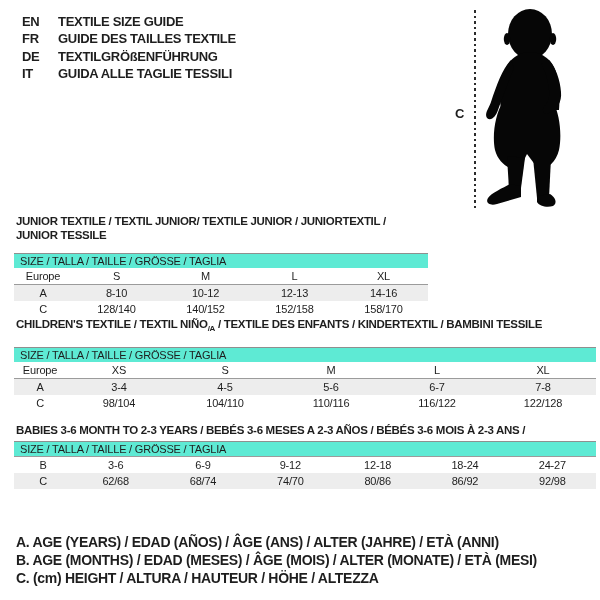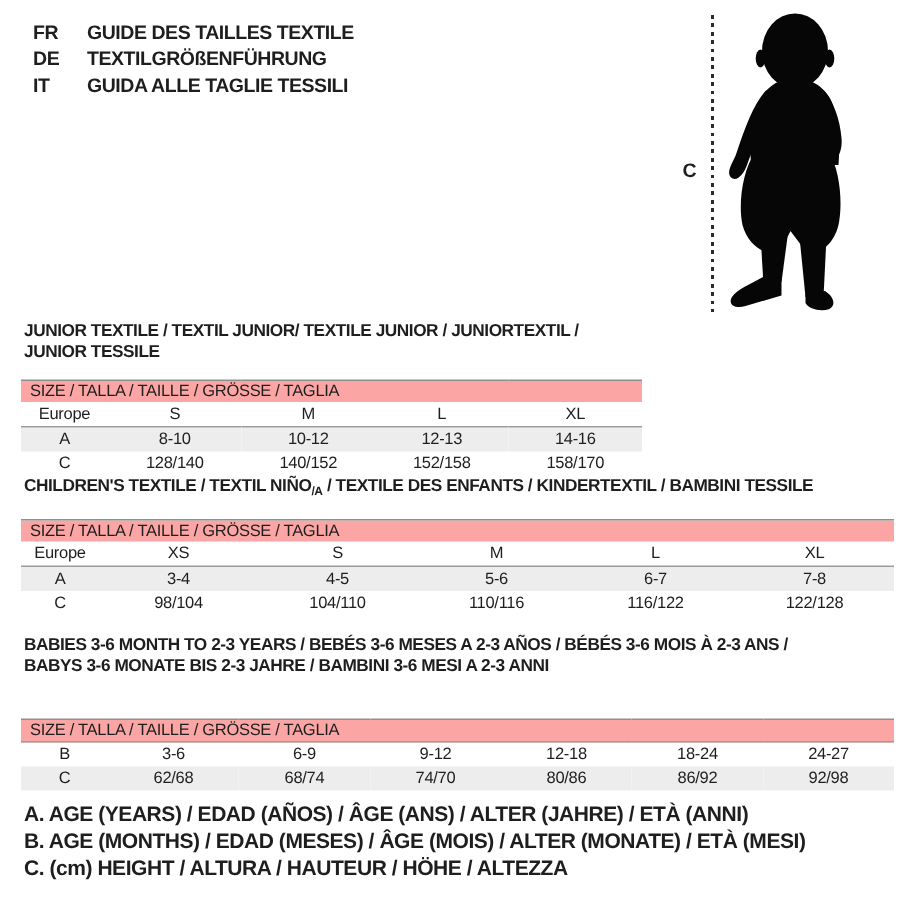--- a/index.html
+++ b/index.html
@@ -24,43 +24,47 @@
 
   
   .tbl-section { position:absolute; left:14px; }
   .t1 { top:214px; width:414px; }
   .t2 { top:317px; width:582px; }
   .t3 { top:423px; width:582px; }
   .tbl-title {
     font-weight:bold; font-size:11.5px; line-height:14px; letter-spacing:-0.3px;
     padding-left:2px; margin-bottom:11px;
   }
-  .t3 .tbl-title { margin-bottom:28px; }
+  .t3 .tbl-title { margin-bottom:4px; }
   .tbl-title sub { font-size:8px; }
 
   table.size-table { border-collapse:collapse; table-layout:fixed; width:100%; font-size:11px; }
   table.size-table td { height:16px; text-align:center; padding:0; letter-spacing:-0.2px; }
   tr.bar td {
-    background:#fca5a5; border-top:1px solid #8f8f8f;
+    background:#5eead4; border-top:1px solid #8f8f8f;
     height:14px; text-align:left; padding-left:6px;
   }
   tr.subhdr td { border-bottom:1px solid #9b9b9b; }
   tr.alt td { background:#ededed; }
   td.lbl { text-align:left; padding-left:3px;margin-top:32px; }
   .t3 tr.bar td { border-bottom:1px solid #9b9b9b; }
 
   
   .notes { position:absolute; left:16px; top:533px; font-weight:bold; font-size:14px; line-height:18.2px; letter-spacing:-0.3px; }
 </style>
 </head>
 <body>
 
 <div class="page">
 
   <div class="lang-list">
+    <div class="lang-row">
+      <span class="lang-code">EN</span>
+      <span class="lang-title">TEXTILE SIZE GUIDE</span>
+    </div>
     <div class="lang-row">
       <span class="lang-code">FR</span>
       <span class="lang-title">GUIDE DES TAILLES TEXTILE</span>
     </div>
     <div class="lang-row">
       <span class="lang-code">DE</span>
       <span class="lang-title">TEXTILGRÖßENFÜHRUNG</span>
     </div>
     <div class="lang-row">
       <span class="lang-code">IT</span>
@@ -164,21 +168,20 @@
         <td>116/122</td>
         <td>122/128</td>
       </tr>
     </tbody>
       </table>
   </div>
 
   <div class="tbl-section t3">
     <div class="tbl-title">
       <div>BABIES 3-6 MONTH TO 2-3 YEARS / BEBÉS 3-6 MESES A 2-3 AÑOS / BÉBÉS 3-6 MOIS À 2-3 ANS /</div>
-      <div>BABYS 3-6 MONATE BIS 2-3 JAHRE / BAMBINI 3-6 MESI A 2-3 ANNI</div>
     </div>
     <table class="size-table">
       <colgroup>
           <col style="width:58px">
           <col>
           <col>
           <col>
           <col>
           <col>
           <col>

